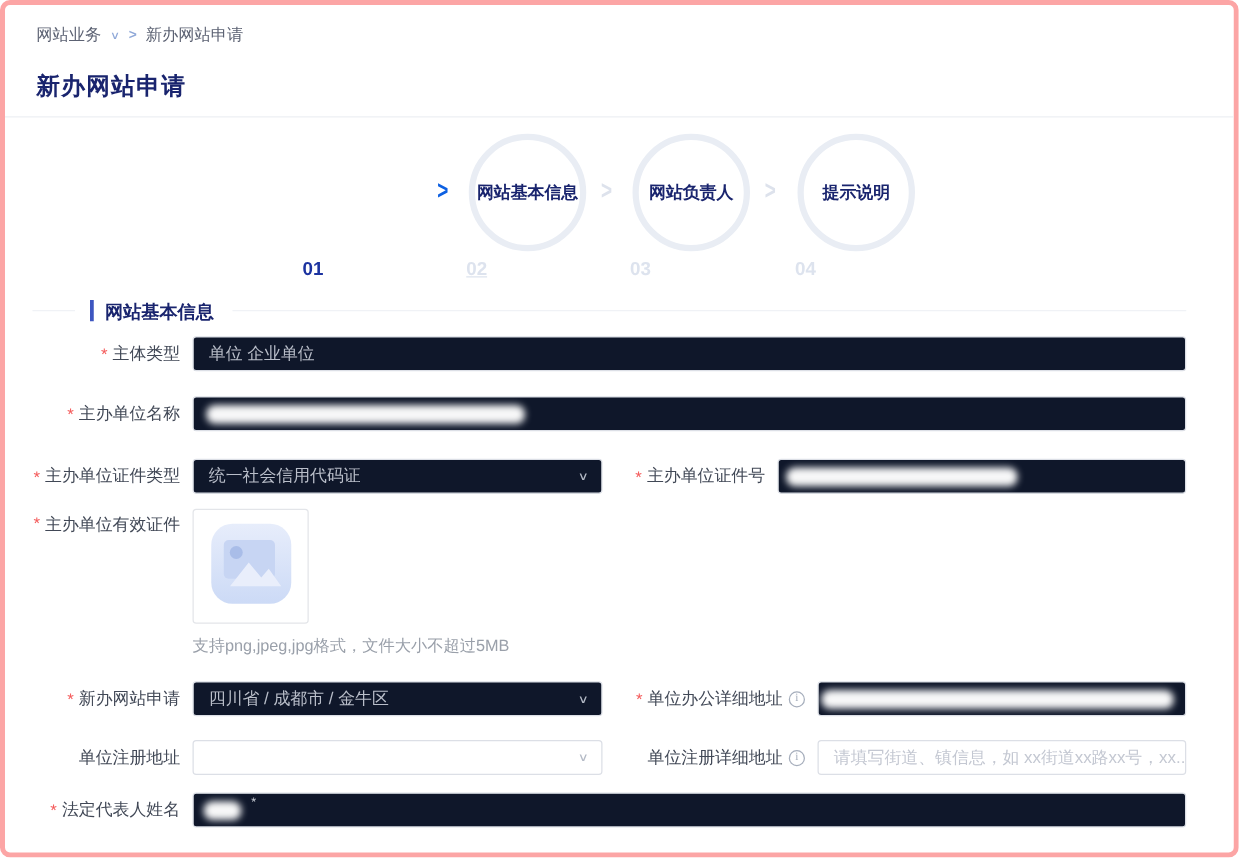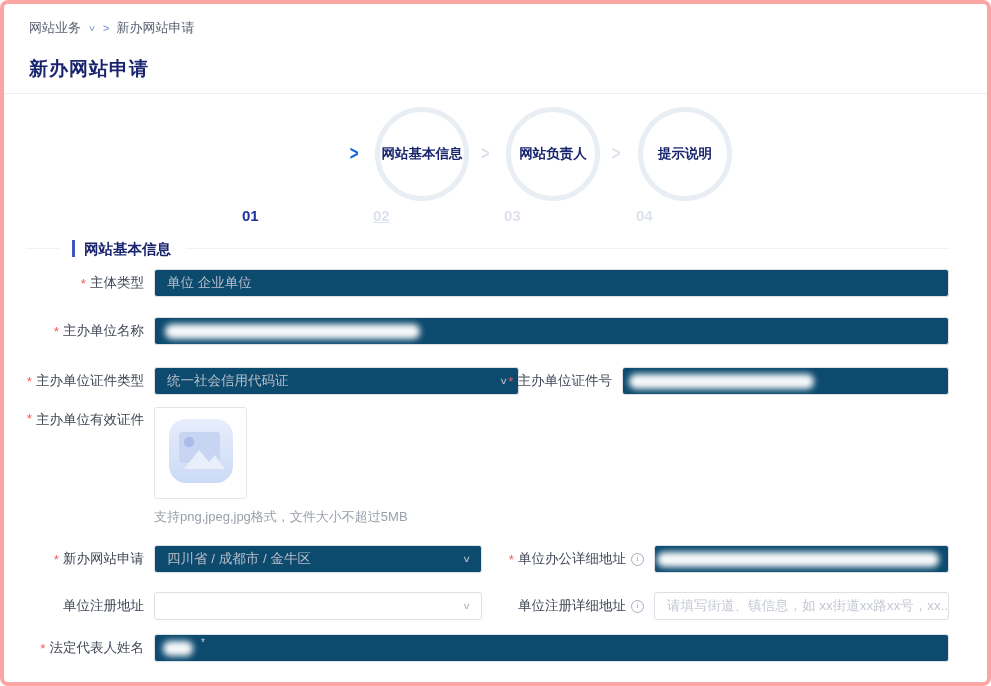--- a/index.html
+++ b/index.html
@@ -36,21 +36,21 @@
   
   .sec-line{position:absolute;height:1px;background:#f0f2f6;}
   .sec-bar{position:absolute;left:68px;top:236px;width:3px;height:17px;background:#3d56c0;}
   .sec-title{position:absolute;left:80px;top:236px;font-size:14.5px;font-weight:bold;color:#19246e;}
   
   .row{position:absolute;display:flex;align-items:center;height:28px;}
   .lbl{display:inline-flex;align-items:center;justify-content:flex-end;font-size:13.5px;color:#414856;white-space:nowrap;margin-right:10px;}
   .star{color:#f45a5a;margin-right:4px;font-size:13.5px;}
   .info-ic{display:inline-block;width:13px;height:13px;border:1px solid #a6aebc;border-radius:50%;margin-left:5px;position:relative;box-sizing:border-box;}
   .info-ic::before{content:"i";position:absolute;left:0;top:-1px;width:11px;text-align:center;font-size:9px;color:#a6aebc;font-family:"Liberation Serif",serif;}
-  .input{box-sizing:border-box;height:28px;border:1px solid #dcdfe6;border-radius:3px;background:#0c4a6e;color:#b9bec9;font-size:13.5px;line-height:26px;padding:0 12px;position:relative;overflow:hidden;white-space:nowrap;}
+  .input{box-sizing:border-box;height:28px;border:1px solid #dcdfe6;border-radius:3px;background:#0f172a;color:#b9bec9;font-size:13.5px;line-height:26px;padding:0 12px;position:relative;overflow:hidden;white-space:nowrap;}
   .input.white{background:#fff;color:#c4c8d2;}
   .chev{position:absolute;right:10px;top:0;color:#b4bac6;font-size:12px;line-height:26px;transform:scaleY(.75);}
   .redact{position:absolute;top:6px;height:15px;background:rgba(255,255,255,.97);filter:blur(3px);border-radius:7px;}
   .mask-suffix{position:absolute;left:46px;top:1px;font-size:10px;color:#ccd0d8;line-height:14px;}
   
   .upload-label{position:absolute;left:25px;top:407px;width:115px;display:flex;justify-content:flex-end;font-size:13.5px;color:#414856;white-space:nowrap;}
   .upload-box{position:absolute;left:150px;top:403px;width:93px;height:92px;box-sizing:border-box;background:#fff;border:1px solid #e3e5e9;border-radius:3px;display:flex;align-items:center;justify-content:center;}
   .upload-hint{position:absolute;left:150px;top:504px;font-size:13px;color:#9aa0aa;}
 </style>
 </head>
@@ -108,21 +108,21 @@
     <div class="input" style="width:795px;">
       <span class="redact" style="left:10px;width:255px;"></span>
     </div>
   </div>
 
   <div class="row" style="left:25px;top:363px;">
     <span class="lbl" style="width:115px;">
       <span class="star">*</span>
       <span>主办单位证件类型</span>
     </span>
-    <div class="input" style="width:365px;">
+    <div class="input" style="width:328px;">
       <span>统一社会信用代码证</span>
       <span class="chev">∨</span>
     </div>
   </div>
 
   <div class="row" style="left:500px;top:363px;">
     <span class="lbl" style="width:108px;">
       <span class="star">*</span>
       <span>主办单位证件号</span>
     </span>

